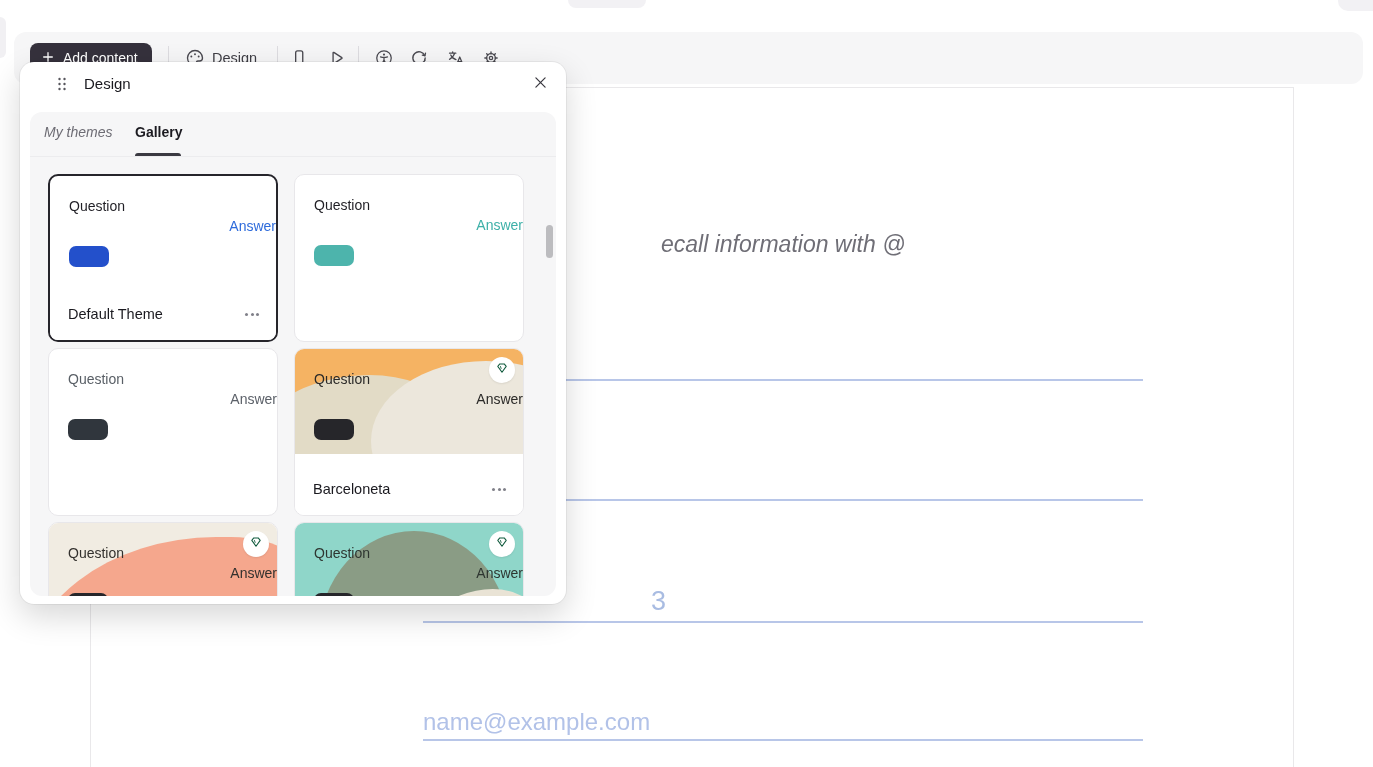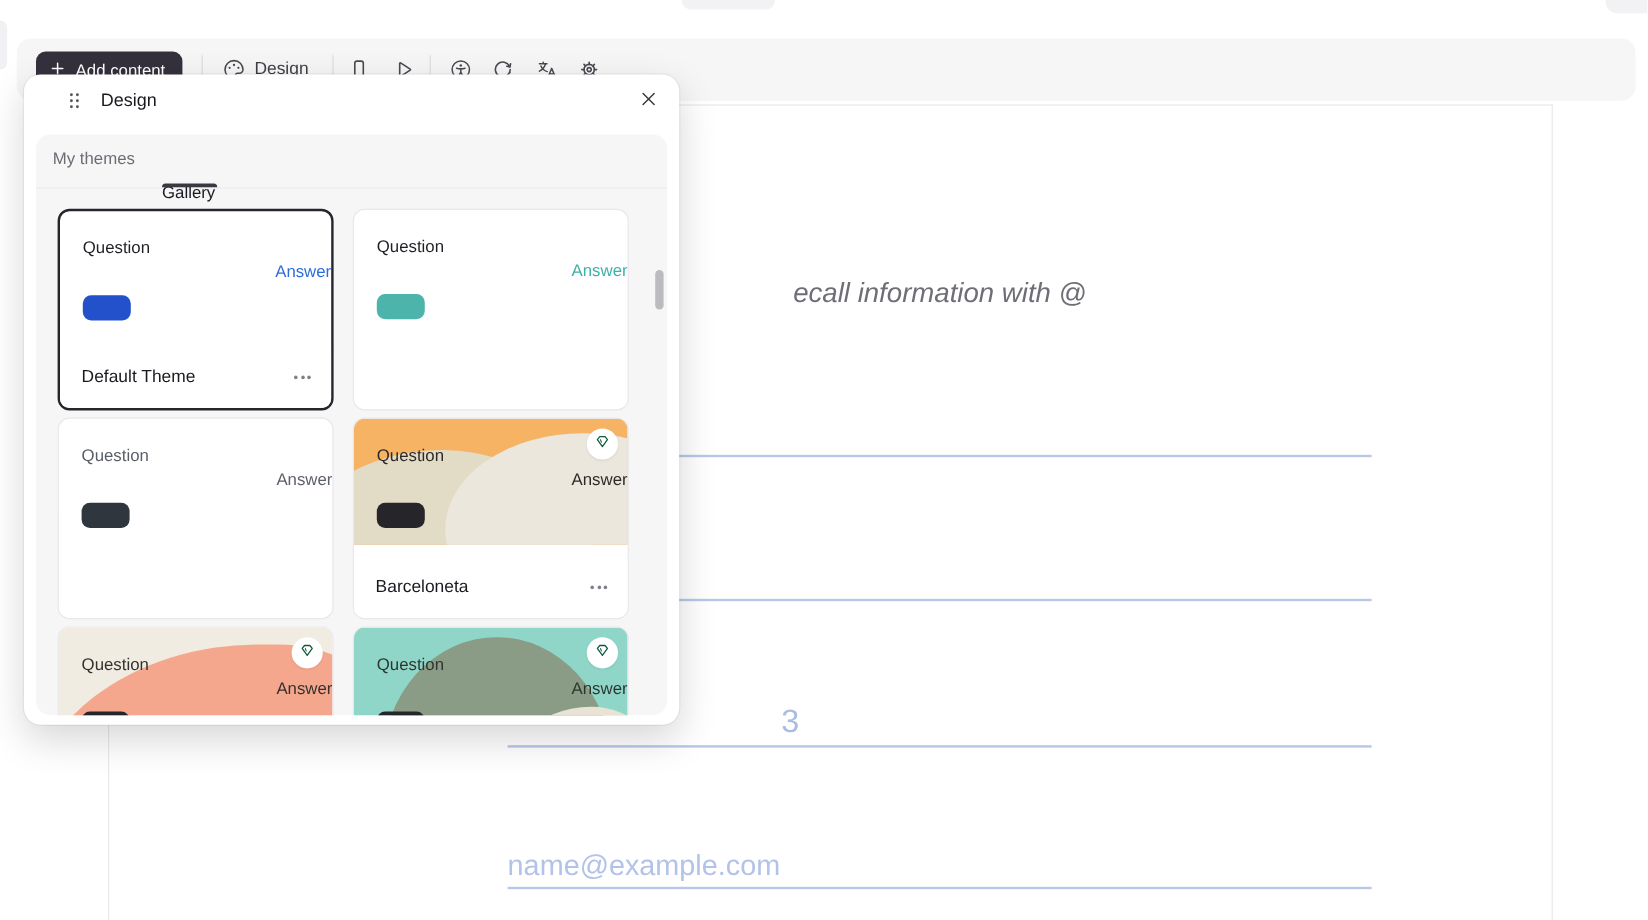--- a/index.html
+++ b/index.html
@@ -34,22 +34,22 @@
   
   .panel { position:absolute; left:20px; top:62px; width:546px; height:542px; background:#fff; border-radius:14px; box-shadow:0 12px 32px rgba(0,0,0,.16), 0 0 0 1px rgba(0,0,0,.05); }
   .panel-header { position:absolute; left:0; top:0; width:100%; height:44px; }
   .drag-handle { position:absolute; left:36px; top:14px; cursor:grab; background:none; border:none; padding:0; }
   .panel-title { position:absolute; left:64px; top:13px; font-size:15px; color:#1a191f; }
   .close-btn { position:absolute; right:14px; top:10px; width:24px; height:24px; display:flex; align-items:center; justify-content:center; background:none; border:none; cursor:pointer; }
 
   .panel-body { position:absolute; left:10px; top:50px; width:526px; height:484px; background:#f6f6f7; border-radius:12px; overflow:hidden; }
   .tabs { position:relative; height:45px; border-bottom:1px solid #ececee; }
   .tab { position:absolute; top:12px; background:none; border:none; font-family:inherit; font-size:14px; cursor:pointer; }
-  .tab-mythemes { left:14px; color:#6d6c74; }
-  .tab-gallery  { left:105px; color:#1b1a20; font-weight:400;margin-top:28px; }
+  .tab-mythemes { left:14px; color:#6d6c74;font-style:italic; }
+  .tab-gallery  { left:105px; color:#1b1a20; font-weight:700; }
   .tab-underline { position:absolute; left:105px; bottom:0; width:46px; height:3px; background:#3a3941; border-radius:3px 3px 0 0; }
 
   .cards { position:absolute; left:0; top:45px; right:0; bottom:0; padding:17px 18px; display:grid; grid-template-columns:230px 230px; grid-auto-rows:157px; gap:17px 16px; }
   .scrollbar-thumb { position:absolute; right:3px; top:113px; width:7px; height:33px; background:#bcbcbf; border-radius:4px; }
 
   .theme-card { position:relative; width:230px; height:168px; background:#fff; border:1px solid #e8e7ea; border-radius:10px; cursor:pointer; overflow:hidden; }
   .theme-card.selected { border:2px solid #26252b; }
   .card-preview { position:relative; height:105px; padding:20px 0 0 19px; overflow:hidden; }
   .q-text { font-size:14px; line-height:20px; color:#201f25; position:relative; z-index:2; }
   .a-text { font-size:14px; line-height:20px; position:relative; z-index:2;text-align:right; }

